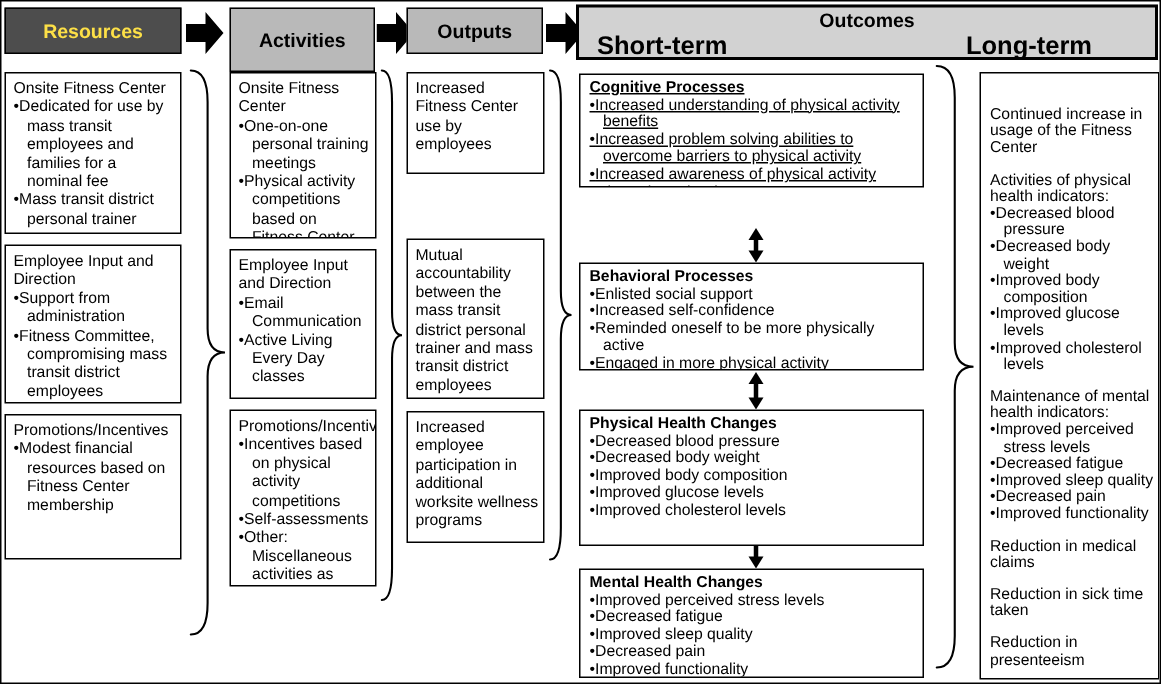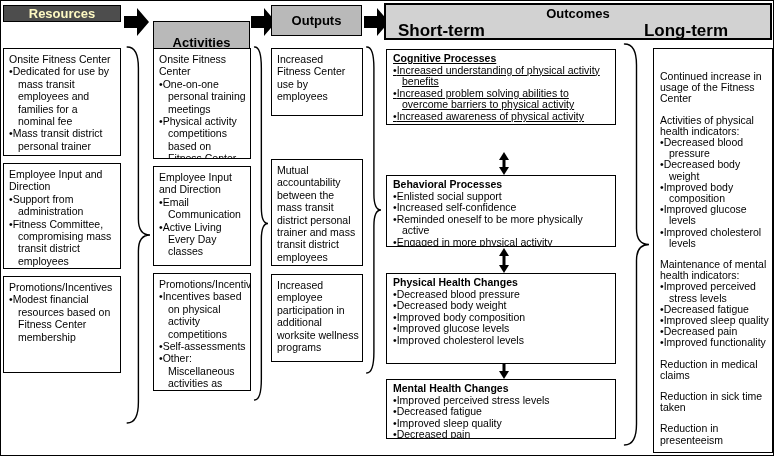--- a/index.html
+++ b/index.html
@@ -1,22 +1,22 @@
 <!DOCTYPE html>
 <html><head>
 <meta charset="utf-8">
 <style>
   * { margin:0; padding:0; box-sizing:border-box; }
   body { font-family:"Liberation Sans", sans-serif; background:#fff; color:#000; }
   #canvas { position:relative; width:774px; height:456px; background:#fff; border:1px solid #000; overflow:hidden; }
 
   .hdr { position:absolute; display:flex; align-items:center; justify-content:center;
          font-weight:bold; font-size:13px; border:1px solid #000; }
-  #hdr-resources  { left:2px;   top:4px; width:118px; height:17px; background:#4d4d4d; color:#fef9c3; }
-  #hdr-activities { left:152px; top:20px; width:97px;  height:43px; background:#b9b9b9; }
+  #hdr-resources  { left:2px;   top:4px; width:118px; height:31px; background:#4d4d4d; color:#fde047; }
+  #hdr-activities { left:152px; top:4px; width:97px;  height:43px; background:#b9b9b9; }
   #hdr-outputs    { left:270px; top:4px; width:91px;  height:31px; background:#b9b9b9; }
   #hdr-outcomes   { left:383px; top:2px; width:388px; height:37px; background:#d2d2d2;
                     border-width:2px; flex-direction:column; justify-content:flex-start; padding-top:1px; }
   #outcomes-sub { display:flex; width:100%; justify-content:space-between; padding:0 42px 0 12px; font-size:17px; }
 
   .harrow { position:absolute; top:6px; }
   #harrow-1 { left:123px; } #harrow-2 { left:250px; } #harrow-3 { left:363px; }
   .varrow { position:absolute; left:497px; }
   .brace  { position:absolute; }
 
@@ -178,21 +178,21 @@
       <div class="box" style="top: 272px; height: 91px;">
         <div class="box-title bold">Physical Health Changes</div>
         <ul class="bullets">
           <li>Decreased blood pressure</li>
           <li>Decreased body weight</li>
           <li>Improved body composition</li>
           <li>Improved glucose levels</li>
           <li>Improved cholesterol levels</li>
         </ul>
       </div>
-      <div class="box" style="top: 378px; height: 60px;">
+      <div class="box" style="top: 378px; height: 73px;">
         <div class="box-title bold">Mental Health Changes</div>
         <ul class="bullets">
           <li>Improved perceived stress levels</li>
           <li>Decreased fatigue</li>
           <li>Improved sleep quality</li>
           <li>Decreased pain</li>
           <li>Improved functionality</li>
         </ul>
       </div>
     </div>

